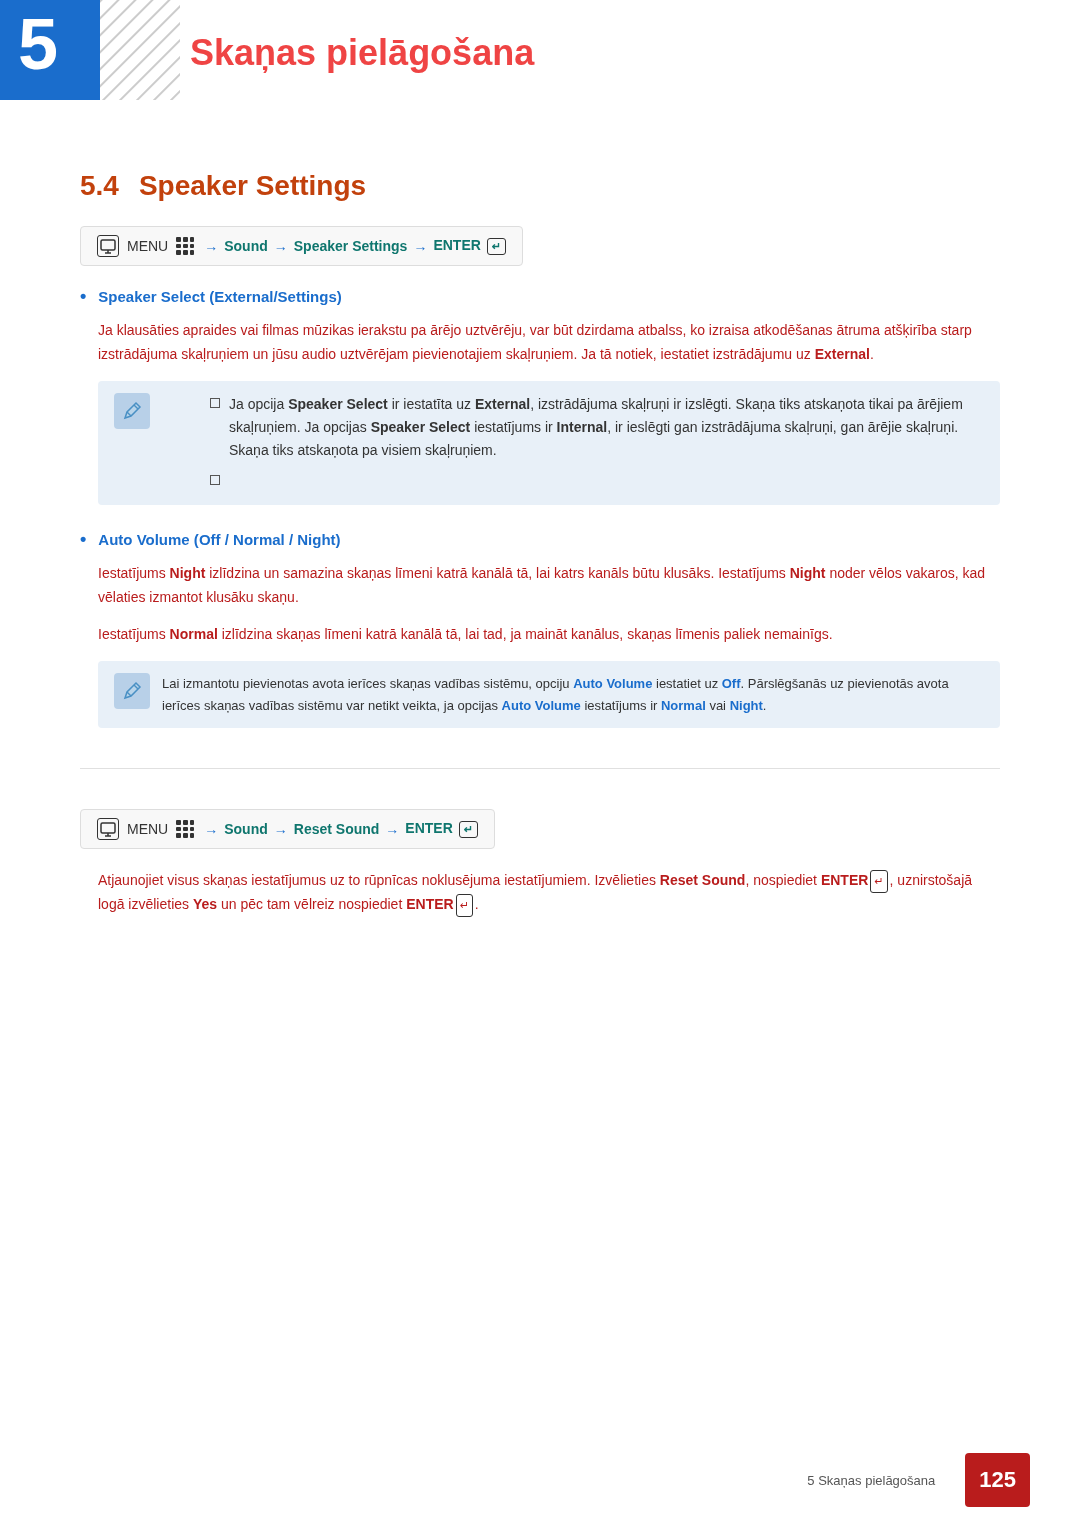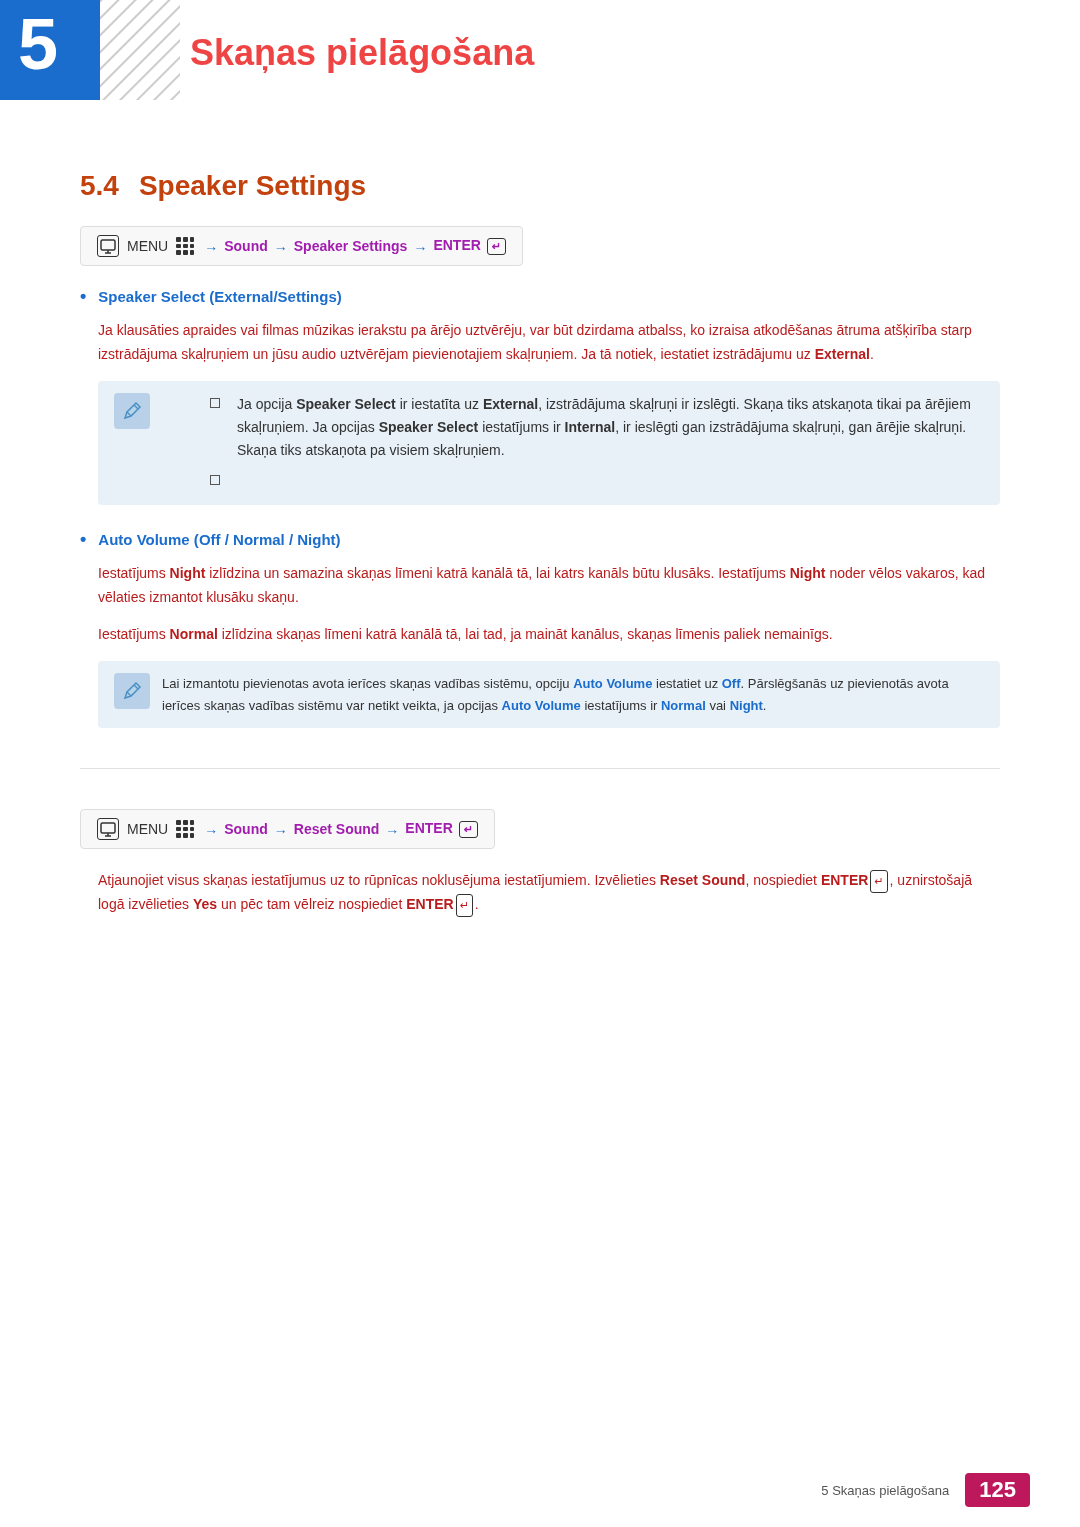--- a/index.html
+++ b/index.html
@@ -119,21 +119,21 @@
       border-radius: 1px;
     }
 
     .arrow-sep {
       color: #1a6dcc;
       font-weight: bold;
       margin: 0 2px;
     }
 
     .menu-blue {
-      color: #a21caf;
+      color: #0f766e;
       font-weight: bold;
     }
 
     .enter-icon {
       display: inline-flex;
       align-items: center;
       justify-content: center;
       border: 1.5px solid #333;
       border-radius: 3px;
       padding: 1px 4px;
@@ -204,21 +204,21 @@
     }
 
     
     .sub-bullet-list {
       margin-left: 48px;
       margin-bottom: 8px;
     }
 
     .sub-bullet-item {
       display: flex;
-      gap: 17px;
+      gap: 9px;
       margin-bottom: 8px;
       font-size: 14px;
       color: #333;
       line-height: 1.65;
     }
 
     .sub-bullet-marker {
       width: 10px;
       height: 10px;
       border: 1.5px solid #555;
@@ -240,26 +240,27 @@
       right: 50px;
       display: flex;
       align-items: center;
       gap: 16px;
       font-size: 13px;
       color: #555;
       justify-content: flex-end;
     }
 
     .page-number-badge {
-      background: #be185d;
+      background: #b91c1c;
       color: #fff;
       font-size: 22px;
       font-weight: bold;
-      padding: 4px 14px;
+      padding: 14px 14px;
       border-radius: 4px;
+      margin-left: 14px;
     }
 
     .highlight-blue {
       color: #1a6dcc;
       font-weight: bold;
     }
   </style>
 </head>
 <body>
 

